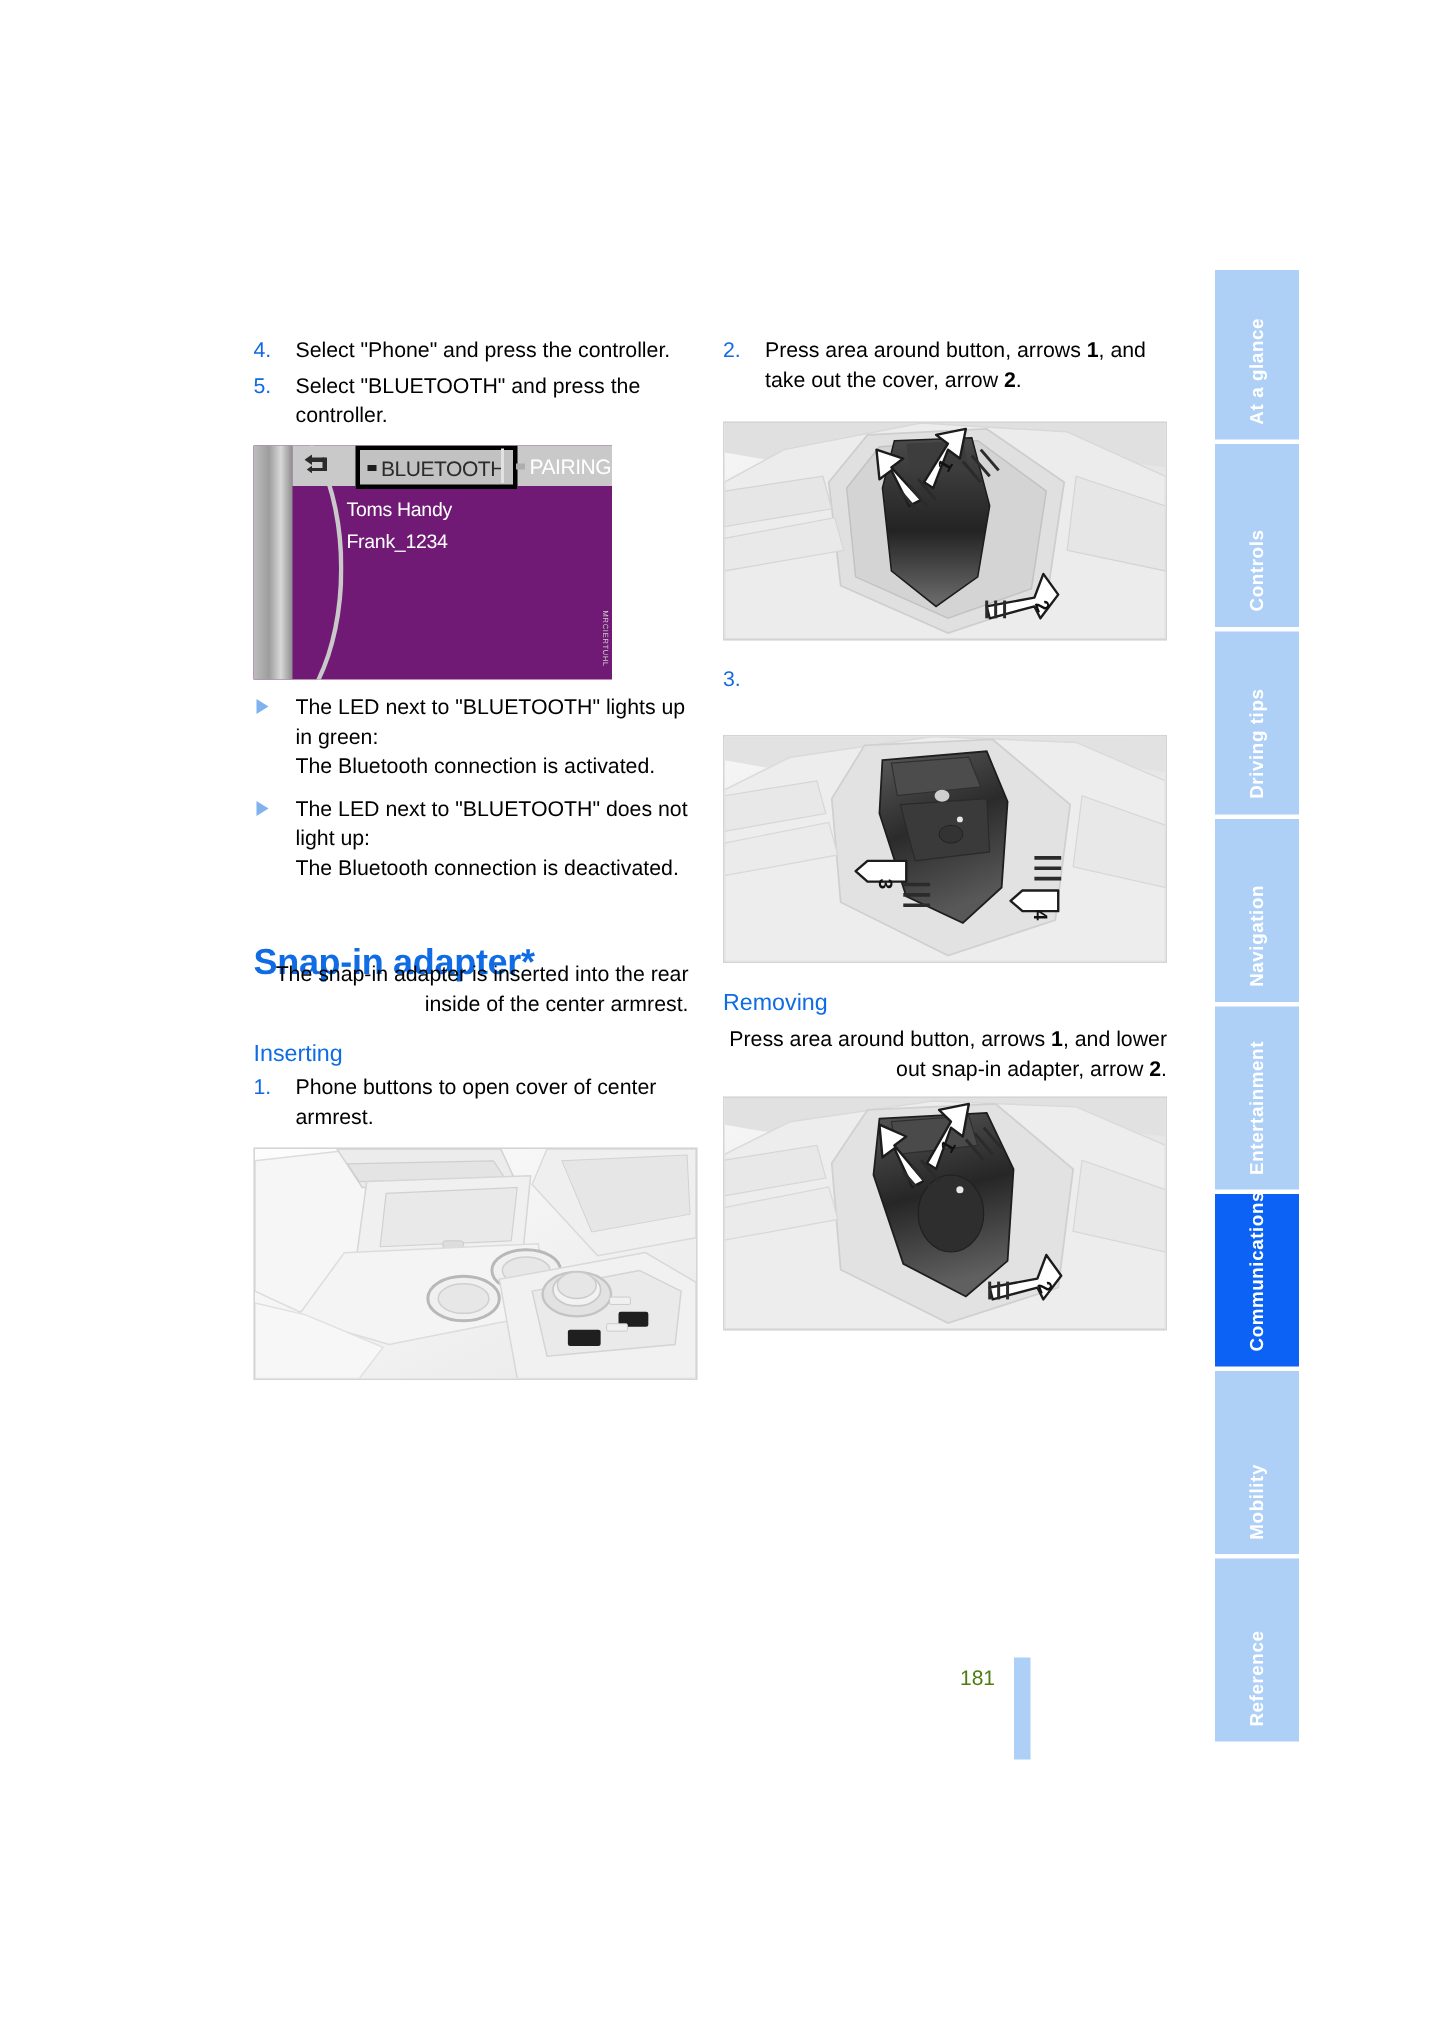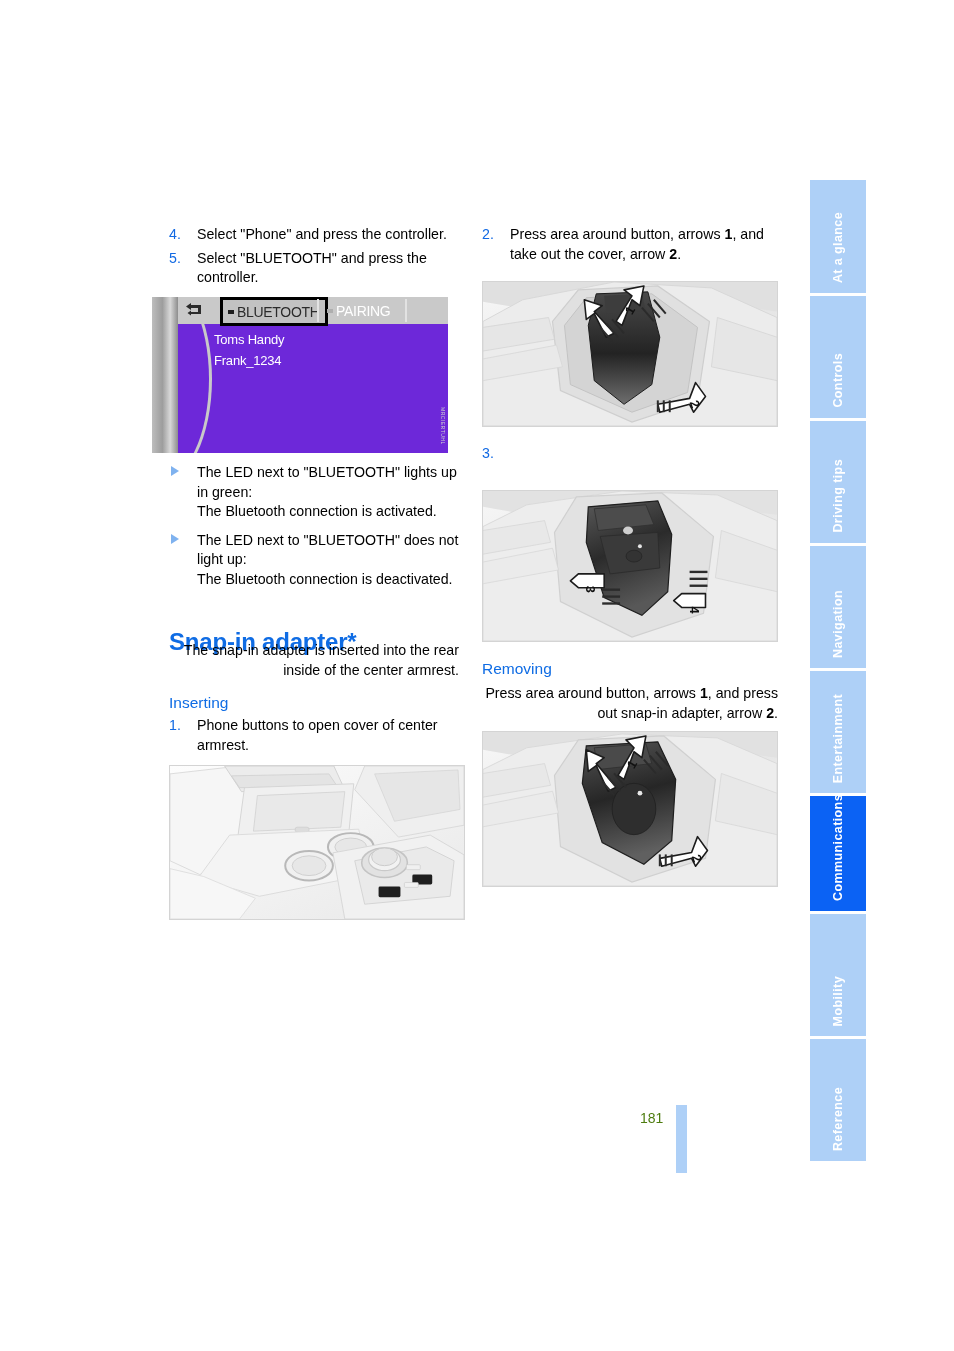--- a/index.html
+++ b/index.html
@@ -80,25 +80,25 @@
     color: #0f6ce4;
     font-size: 15.5px;
     font-weight: normal;
     margin: 0;
   }
   .b { font-weight: bold; }
 
   
   .idrive {
     position: absolute;
-    left: 152px;
+    left: 169px;
     top: 297px;
-    width: 296px;
+    width: 239px;
     height: 156px;
-    background: #6d28d9;
+    background: #701a75;
     overflow: hidden;
   }
   .idrive .leftedge {
     position: absolute;
     left: 0; top: 0; bottom: 0; width: 26px;
     background: linear-gradient(90deg,#bdbdbd 0%, #9d9d9d 40%, #d8d8d8 70%, #8d8d8d 100%);
   }
   .idrive .arc {
     position: absolute;
     left: -46px; top: -24px;
@@ -471,21 +471,21 @@
       <line x1="208" y1="89" x2="226" y2="89"></line>
       <line x1="208" y1="96" x2="226" y2="96"></line>
     </g>
   </svg>
 
 </div>
 
 <h2 class="subsection" style="position:absolute;left:482px;top:660px;width:296px;">Removing</h2>
 
 <p class="body" style="position:absolute;left:482px;top:684px;width:296px;">
-  <span>Press area around button, arrows </span><span class="b">1</span><span>, and press</span>
+  <span>Press area around button, arrows </span><span class="b">1</span><span>, and lower</span>
   <span>out snap-in adapter, arrow </span><span class="b">2</span><span>.</span>
 </p>
 
 <div class="photo" style="left:482px;top:731px;width:296px;height:156px;">
   <svg viewBox="0 0 296 156" preserveAspectRatio="none">
     <defs>
       <linearGradient id="pg3" x1="0" y1="0" x2="1" y2="1">
         <stop offset="0" stop-color="#f8f8f8"></stop>
           <stop offset="0.5" stop-color="#e5e5e5"></stop>
           <stop offset="1" stop-color="#f0f0f0"></stop>

